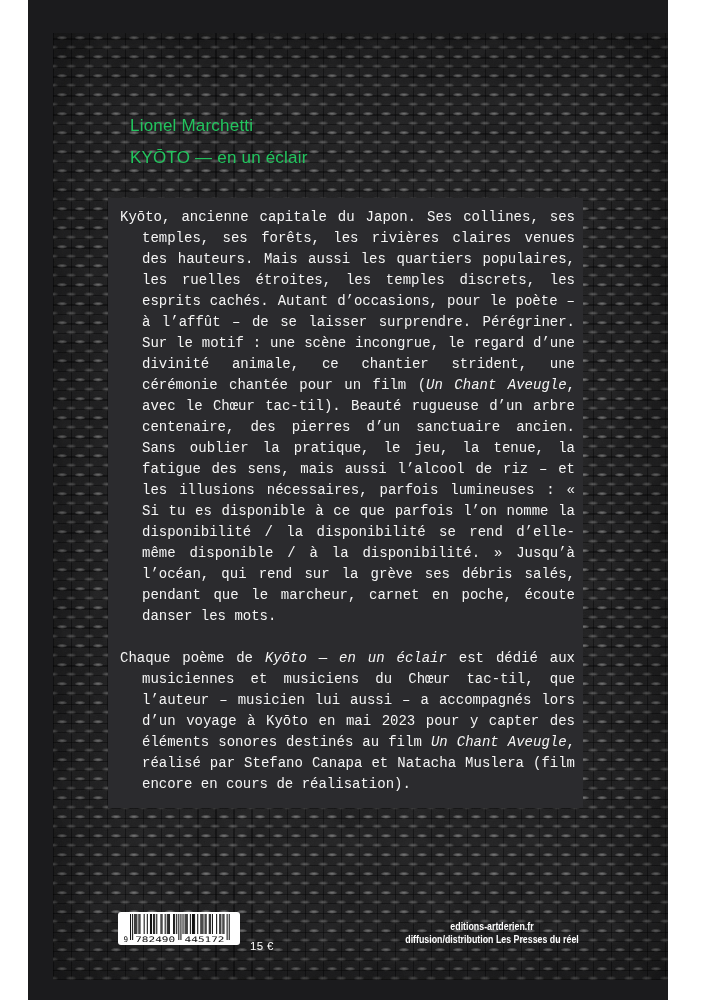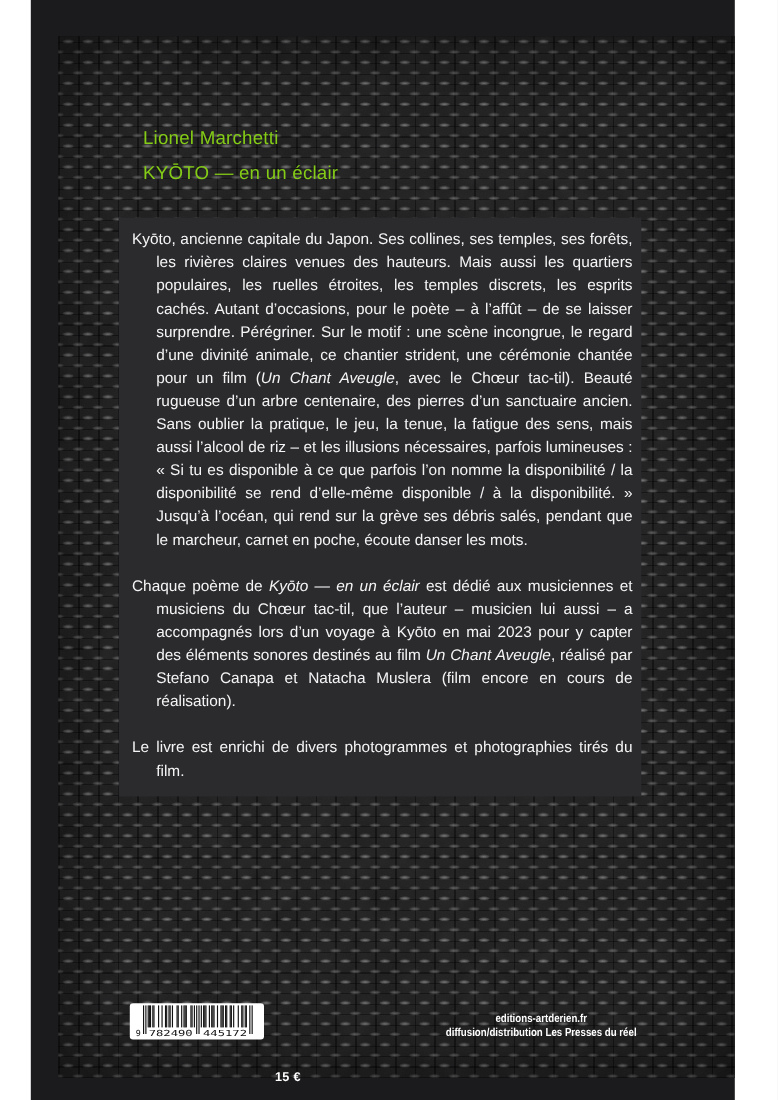--- a/index.html
+++ b/index.html
@@ -11,32 +11,32 @@
     background-image:
       radial-gradient(7px 2.5px at 9px 4.8px, rgba(205,205,205,.50), rgba(160,160,160,.26) 58%, rgba(0,0,0,0) 78%),
       radial-gradient(7px 2.5px at 9px 4.8px, rgba(190,190,190,.42), rgba(150,150,150,.20) 58%, rgba(0,0,0,0) 78%),
       repeating-linear-gradient(90deg, rgba(0,0,0,.42) 0 1.5px, rgba(0,0,0,0) 1.5px 18px),
       repeating-linear-gradient(0deg, rgba(0,0,0,.38) 0 1px, rgba(0,0,0,0) 1px 9.5px);
     background-size:18px 19px,18px 19px,auto,auto;
     background-position:0 0,9px 9.5px,0 0,0 0;
     box-shadow:inset 0 0 90px rgba(0,0,0,.55);}
   .noise{position:absolute;left:0;top:0;width:100%;height:100%;
          mix-blend-mode:soft-light;opacity:.6;pointer-events:none;}
-  .head{position:absolute;left:102px;top:110px;color:#84cc16;
+  .head{position:absolute;left:102px;top:110px;color:#22c55e;
         font-size:17px;line-height:32px;letter-spacing:.2px;}
   .panel{position:absolute;left:80px;top:198px;width:475px;box-sizing:border-box;
          background:#2b2b2e;color:#f5f5f5;padding:9px 8px 13px 12px;
          font-size:14px;line-height:21px;}
   .para{margin:21px 0 0;padding-left:22px;text-indent:-22px;text-align:justify;}
   .para:first-child,.para.tight{margin-top:0;}
   .barcode-box{position:absolute;left:90px;top:912px;width:122px;height:33px;
                background:#ffffff;border-radius:3px;}
   .barcode-box svg{position:absolute;left:0;top:1px;}
-  .price{position:absolute;left:222px;top:974px;color:#ffffff;
-         font-weight:bold;font-size:11.5px;letter-spacing:.3px;}
+  .price{position:absolute;left:222px;top:940px;color:#ffffff;
+         font-weight:normal;font-size:11.5px;letter-spacing:.3px;}
   .pub{position:absolute;left:296px;top:920px;width:336px;text-align:center;
        color:#ffffff;font-weight:bold;font-size:10.5px;line-height:13px;
        transform:scaleX(.84);}
 </style>
 </head>
 <body>
 
 <div class="cover" style="background: rgb(27, 27, 29);">
   <div class="texture">
     <svg class="noise">
@@ -51,25 +51,24 @@
       <rect width="100%" height="100%" filter="url(#nzCoarse)" opacity="0.5"></rect>
       <rect width="100%" height="100%" filter="url(#nzFine)" opacity="0.35"></rect>
     </svg>
   </div>
 
   <div class="head">
     <div>Lionel Marchetti</div>
     <div>KYŌTO — en un éclair</div>
   </div>
 
-  <div class="panel" style="background: rgb(43, 43, 46); color: rgb(245, 245, 245);">
+  <div class="panel" style="background: rgb(43, 43, 46); color: rgb(245, 245, 245); font-family: Liberation Mono, monospace;">
     <div>
         <p class="para"><span>Kyōto, ancienne capitale du Japon. Ses collines, ses temples, ses forêts, les rivières claires venues des hauteurs. Mais aussi les quartiers populaires, les ruelles étroites, les temples discrets, les esprits cachés. Autant d’occasions, pour le poète – à l’affût – de se laisser surprendre. Pérégriner. Sur le motif : une scène incongrue, le regard d’une divinité animale, ce chantier strident, une cérémonie chantée pour un film (</span><span style="font-style: italic;">Un Chant Aveugle</span><span>, avec le Chœur tac-til). Beauté rugueuse d’un arbre centenaire, des pierres d’un sanctuaire ancien. Sans oublier la pratique, le jeu, la tenue, la fatigue des sens, mais aussi l’alcool de riz – et les illusions nécessaires, parfois lumineuses : « Si tu es disponible à ce que parfois l’on nomme la disponibilité / la disponibilité se rend d’elle-même disponible / à la disponibilité. » Jusqu’à l’océan, qui rend sur la grève ses débris salés, pendant que le marcheur, carnet en poche, écoute danser les mots.</span></p>
         <p class="para"><span>Chaque poème de </span><span style="font-style: italic;">Kyōto — en un éclair</span><span> est dédié aux musiciennes et musiciens du Chœur tac-til, que l’auteur – musicien lui aussi – a accompagnés lors d’un voyage à Kyōto en mai 2023 pour y capter des éléments sonores destinés au film </span><span style="font-style: italic;">Un Chant Aveugle</span><span>, réalisé par Stefano Canapa et Natacha Muslera (film encore en cours de réalisation).</span></p>
-        <p class="para"><span>Le livre est enrichi de divers photogrammes et photographies tirés du film.</span></p>
       </div>
   </div>
 
   <div class="barcode-box">
     <svg id="bars" width="122" height="31" viewBox="0 0 122 31">
         <rect x="12.00" y="1" width="1.05" height="26" fill="#111"></rect>
         <rect x="14.10" y="1" width="1.05" height="26" fill="#111"></rect>
         <rect x="16.20" y="1" width="1.05" height="20" fill="#111"></rect>
         <rect x="17.25" y="1" width="1.05" height="20" fill="#111"></rect>
         <rect x="18.30" y="1" width="1.05" height="20" fill="#111"></rect>

